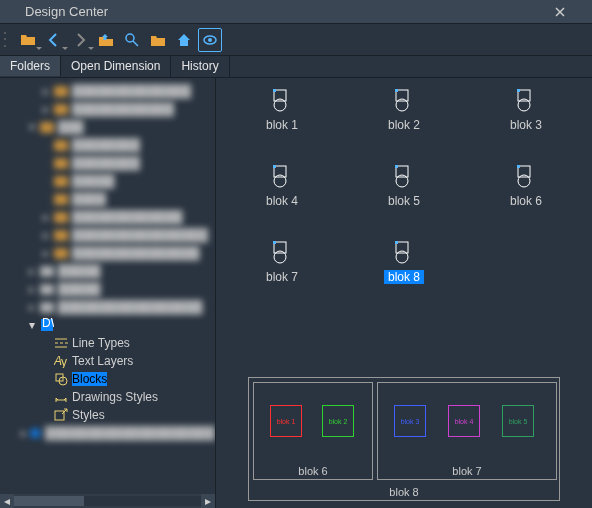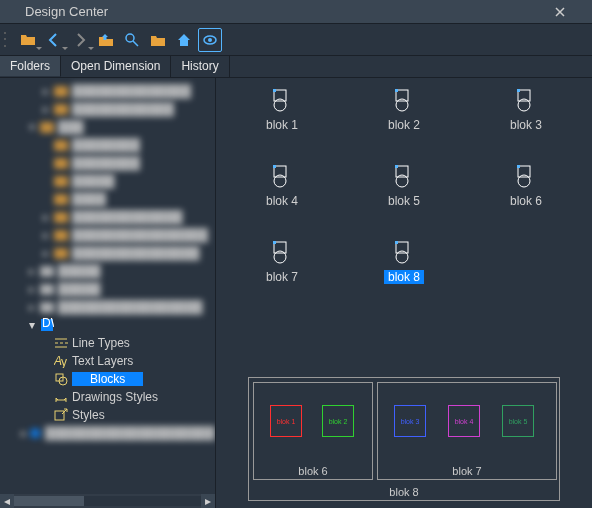--- a/index.html
+++ b/index.html
@@ -18,21 +18,21 @@
 .tab{padding:3px 10px;cursor:pointer;border-right:1px solid #1a2028;color:#e5e5e5}
 .tab.active{background:#3a4653;border-bottom:1px solid #2a3440;position:relative;top:0}
 .main{display:flex;height:430px}
 .sidebar{width:216px;background:#2a3440;overflow:hidden;position:relative;border-right:1px solid #1a2028}
 .tree{height:408px;overflow:hidden;padding-top:4px}
 .trow{height:18px;display:flex;align-items:center;white-space:nowrap}
 .trow .ind{display:inline-block}
 .trow .exp{width:12px;height:12px;display:inline-flex;align-items:center;justify-content:center;margin-right:2px}
 .trow .ic{width:14px;height:14px;display:inline-flex;align-items:center;justify-content:center;margin-right:4px}
 .trow .lbl{white-space:nowrap}
-.trow.sel .lbl{background:#0a84ff;color:#ffffff;padding:0 18px}
+.trow.sel .lbl{background:#0a84ff;color:#000000;padding:0 0}
 .blur{filter:blur(3px);opacity:0.8}
 .hscroll{position:absolute;bottom:0;left:0;right:0;height:14px;background:#323c48;display:flex;align-items:center}
 .hscroll .arr{width:14px;height:14px;display:flex;align-items:center;justify-content:center;background:#3a4653}
 .hscroll .track{flex:1;height:10px;background:#2a3440;position:relative}
 .hscroll .thumb{position:absolute;left:0;width:70px;height:10px;background:#4a5663}
 .content{flex:1;background:#2a3440;display:flex;flex-direction:column}
 .grid{flex:1;padding:10px 8px;display:grid;grid-template-columns:repeat(3,1fr);grid-auto-rows:70px;gap:6px}
 .gcell{display:flex;flex-direction:column;align-items:center;gap:6px;cursor:pointer}
 .gcell .thumb{width:28px;height:24px;position:relative}
 .gcell .thumb svg{width:28px;height:24px}

